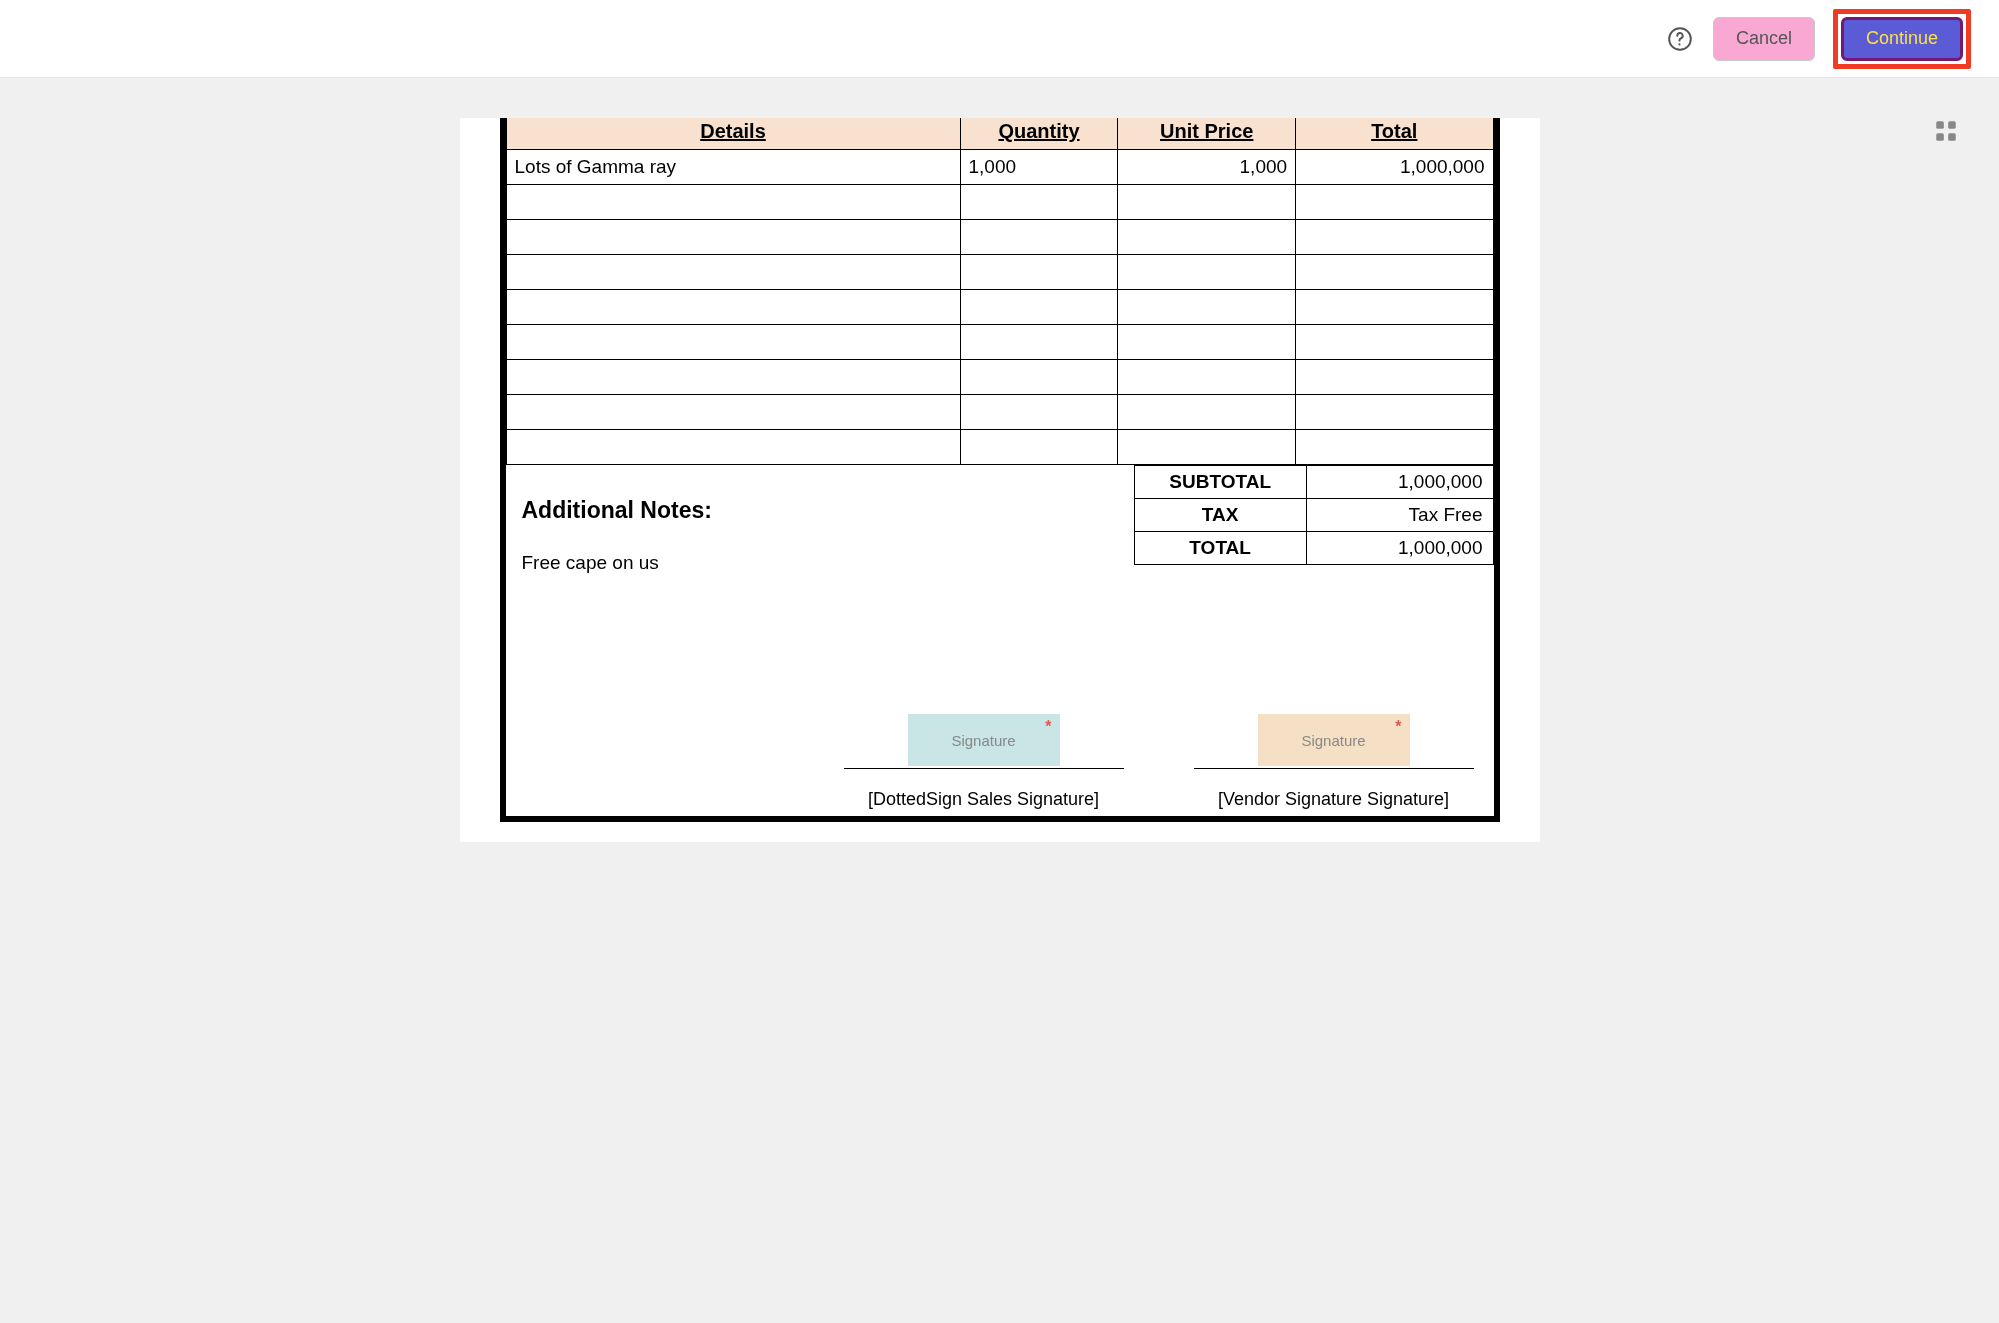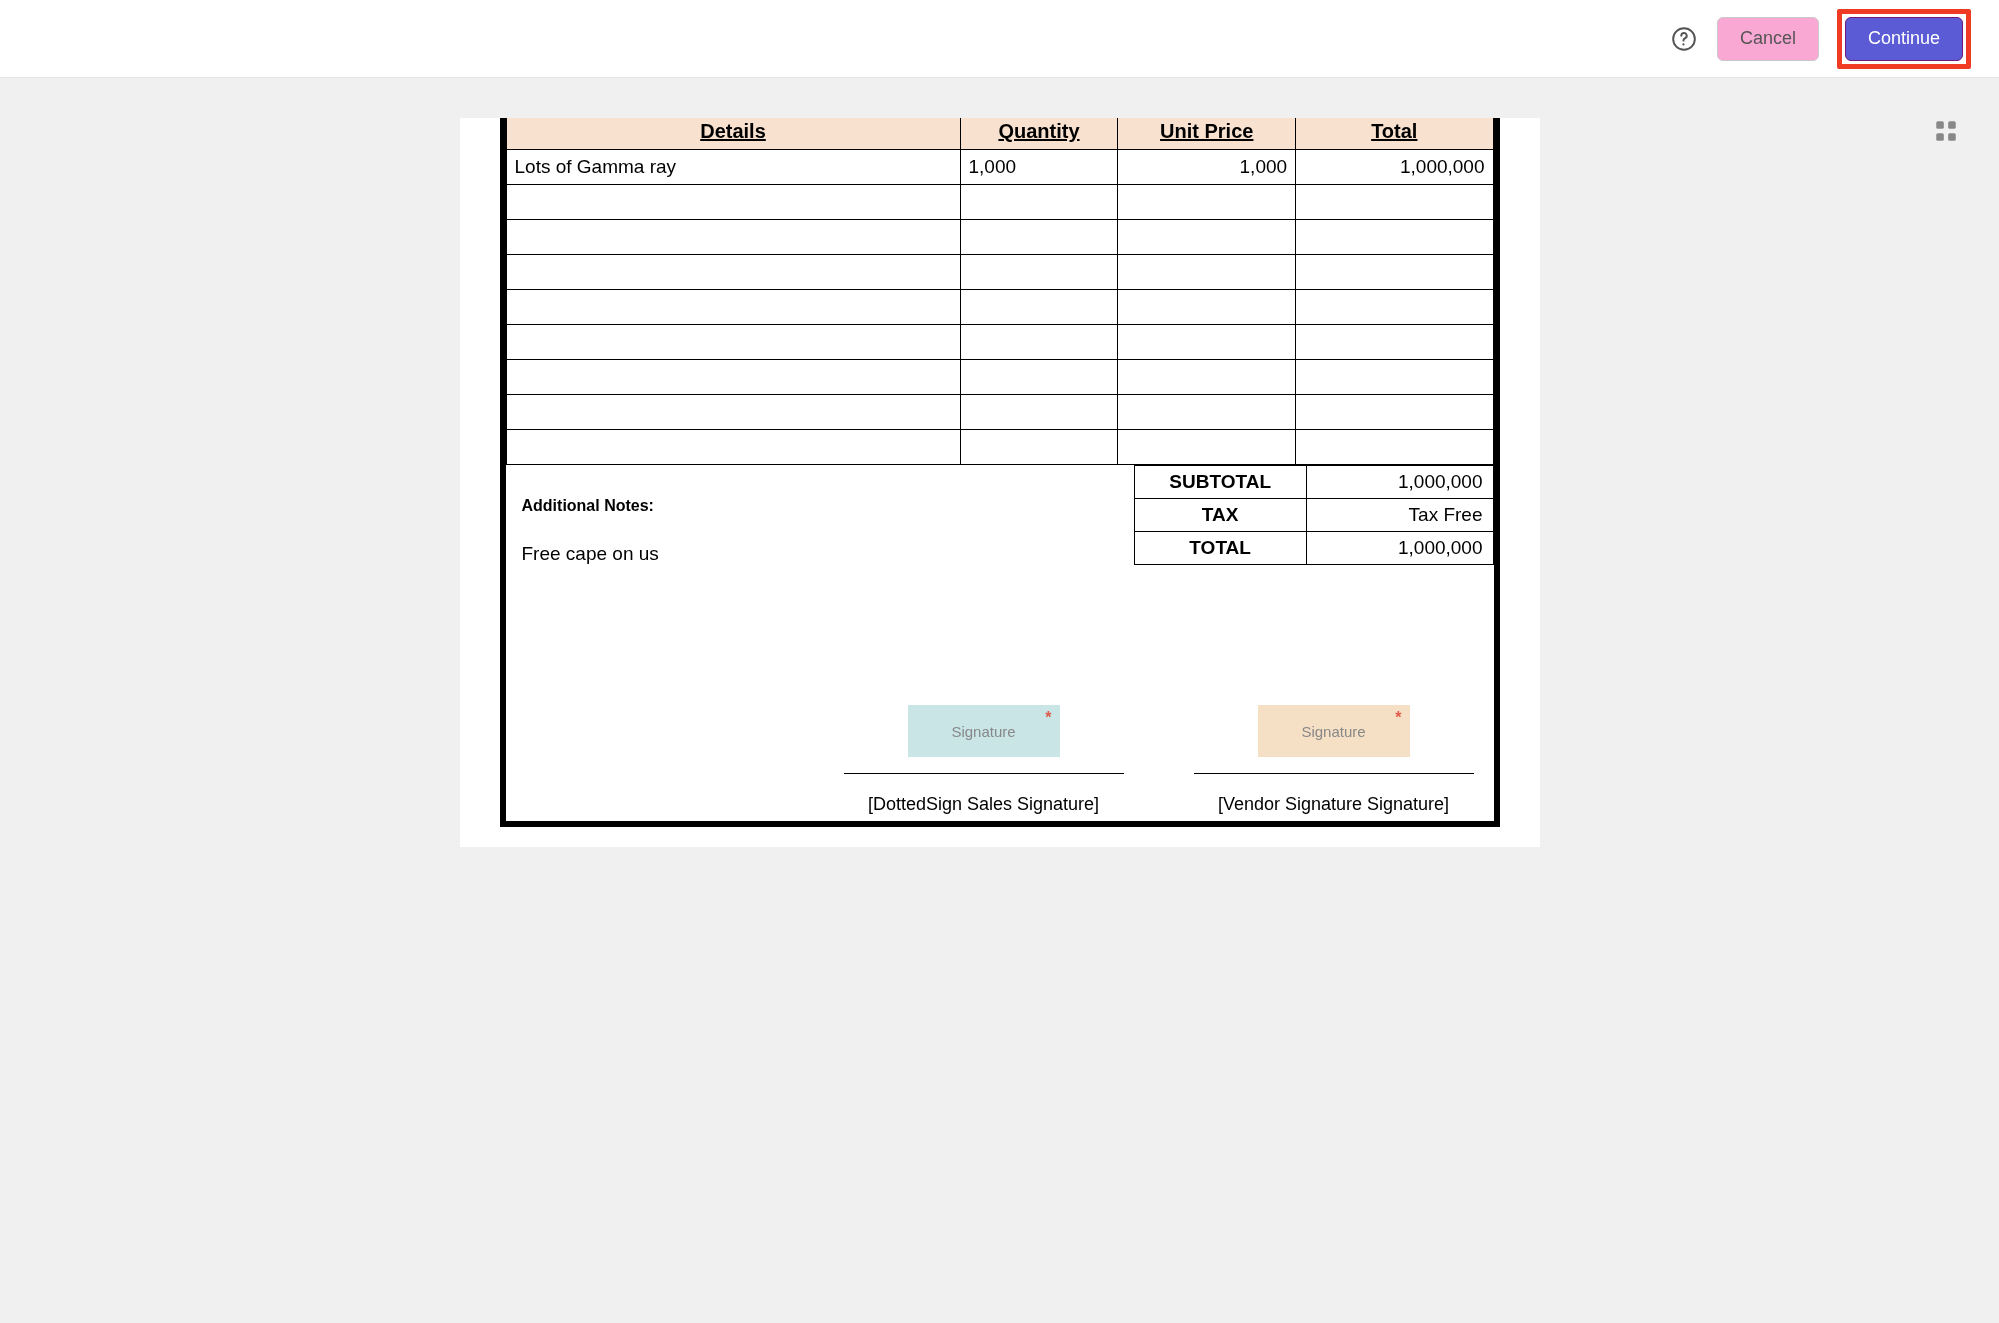--- a/index.html
+++ b/index.html
@@ -33,22 +33,22 @@
     cursor:pointer;
     display:flex; align-items:center; justify-content:center;
   }
   .btn-cancel {
     background:#f9a8d4;
     border:1px solid #c8c8c8;
     color:#555;
   }
   .btn-continue {
     background:#5b5bd6;
-    border:1px solid #701a75;
-    color:#ffffff;
+    border:3px solid #701a75;
+    color:#fde047;
   }
   .continue-highlight {
     border:5px solid #ef3a24;
     padding:3px;
     border-radius:2px;
   }
 
   
   .workspace {
     background:#f0f0f0;
@@ -118,21 +118,21 @@
   
   .below {
     display:flex;
     margin-top:0;
   }
   .notes-col {
     flex:1;
     padding:10px 16px 0 16px;
   }
   .notes-heading {
-    font-size:16px;
+    font-size:23px;
     font-weight:700;
     margin:22px 0 28px 0;
   }
   .notes-body {
     font-size:19px;
   }
   .totals-col {
     width:360px;
   }
   table.totals {
@@ -159,21 +159,21 @@
     padding:0 20px 0 0;
     margin-top:140px;
   }
   .sig {
     width:280px;
     text-align:center;
   }
   .sig-box {
     width:152px;
     height:52px;
-    margin:0 auto 16px auto;
+    margin:0 auto 2px auto;
     display:flex;
     align-items:center;
     justify-content:center;
     font-size:15px;
     color:#888;
     position:relative;
     cursor:pointer;
   }
   .sig-box .asterisk {
     position:absolute;

